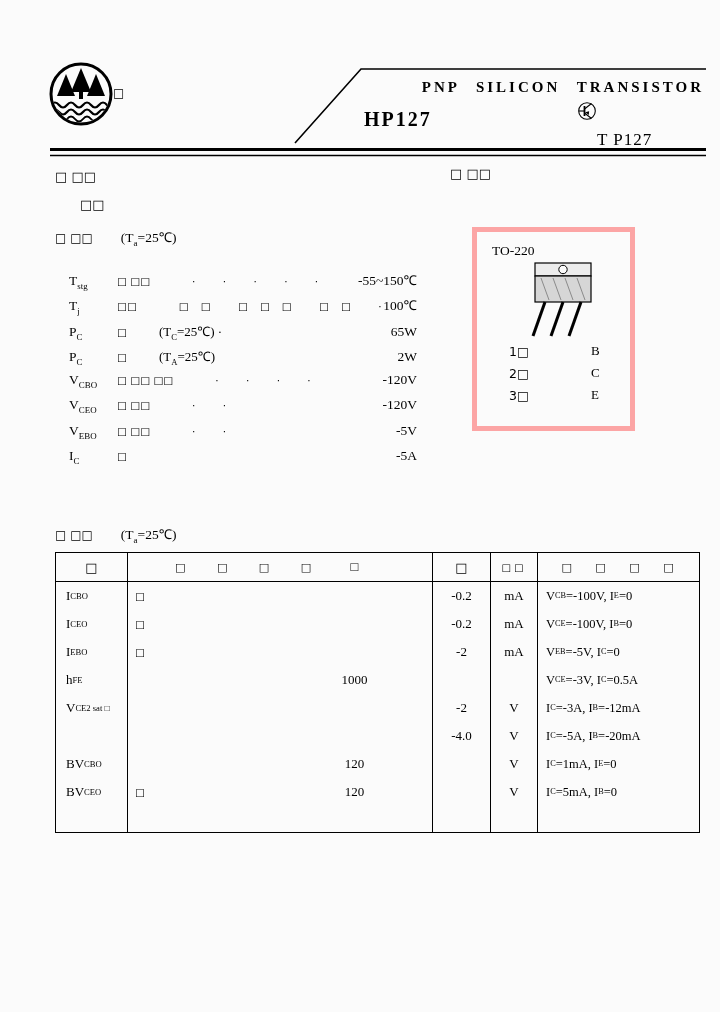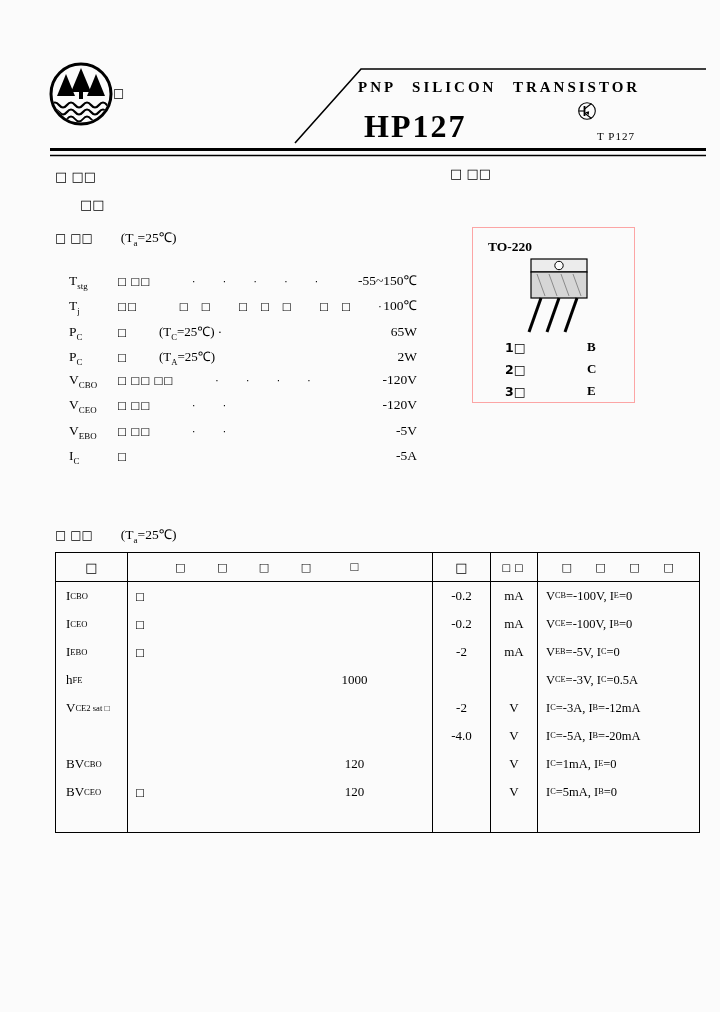--- a/index.html
+++ b/index.html
@@ -5,45 +5,45 @@
   *{margin:0;padding:0;box-sizing:border-box;}
   html,body{background:#e9e9e9;}
   .page{position:relative;width:720px;height:1012px;background:#fbfbfb;color:#000;
         font-family:"Liberation Serif", serif;overflow:hidden;}
   .garble{font-family:"DejaVu Sans","Liberation Sans",sans-serif;}
   sub{font-size:0.66em;line-height:1;}
 
   .logo{position:absolute;left:47px;top:60px;width:68px;height:68px;}
   .logo-tag{position:absolute;left:113px;top:86px;font-size:12px;}
   .rules-svg{position:absolute;left:0;top:0;}
-  .banner-title{position:absolute;left:358px;top:79px;width:346px;text-align:left;
+  .banner-title{position:absolute;left:358px;top:79px;width:346px;text-align:right;
         font-weight:700;font-size:15px;letter-spacing:3px;word-spacing:10px;white-space:nowrap;}
-  .part-number{position:absolute;left:364px;top:108px;font-size:32px;font-weight:700;letter-spacing:2px;}
+  .part-number{position:absolute;left:364px;top:108px;font-size:20px;font-weight:700;letter-spacing:2px;}
   .pnp-icon{position:absolute;left:577px;top:100px;}
-  .pkg-note{position:absolute;left:597px;top:130px;font-size:11px;letter-spacing:1px;}
+  .pkg-note{position:absolute;left:597px;top:130px;font-size:17px;letter-spacing:1px;}
 
   .intro-l1{position:absolute;left:55px;top:169px;font-size:13px;}
   .intro-r1{position:absolute;left:450px;top:166px;font-size:13px;}
   .intro-l2{position:absolute;left:80px;top:197px;font-size:13px;}
 
   .sec-title{position:absolute;font-size:12px;display:flex;align-items:baseline;}
   .sec1{left:55px;top:228px;}
   .sec2{left:55px;top:525px;}
   .sec-title .t-cond{margin-left:28px;font-size:13.5px;font-family:"Liberation Serif",serif;}
 
   .ratings{position:absolute;left:69px;top:271px;width:348px;}
   .r-row{display:flex;align-items:baseline;height:25.3px;font-size:13.5px;white-space:nowrap;}
   .r-sym{min-width:48px;}
   .r-label{font-size:10.5px;margin-right:4px;}
   .r-cond{margin-left:28px;font-size:13px;}
   .r-cond:empty{margin-left:0;}
   .r-mid{flex:1;font-size:10.5px;letter-spacing:12px;overflow:hidden;padding-left:10px;}
   .r-val{margin-left:auto;text-align:right;}
 
-  .pkg-box{position:absolute;left:472px;top:227px;width:163px;height:176px;border:1px solid #fca5a5;font-weight:bold;}
+  .pkg-box{position:absolute;left:472px;top:227px;width:163px;height:204px;border:5px solid #fca5a5;}
   .pkg-name{position:absolute;left:15px;top:11px;font-size:13.5px;}
   .to220-svg{position:absolute;left:22px;top:28px;}
   .pins{position:absolute;left:32px;top:108px;width:118px;}
   .pin-row{display:flex;height:22px;font-size:13px;align-items:center;}
   .pin-num{width:82px;font-size:12.5px;}
 
   .ctable{position:absolute;left:55px;top:552px;width:645px;height:281px;display:grid;
         grid-template-columns:72px 305px 58px 47px 1fr;
         grid-template-rows:29px repeat(8,28px) 1fr;
         border:1.5px solid #000;font-size:13px;background:#fbfbfb;}

